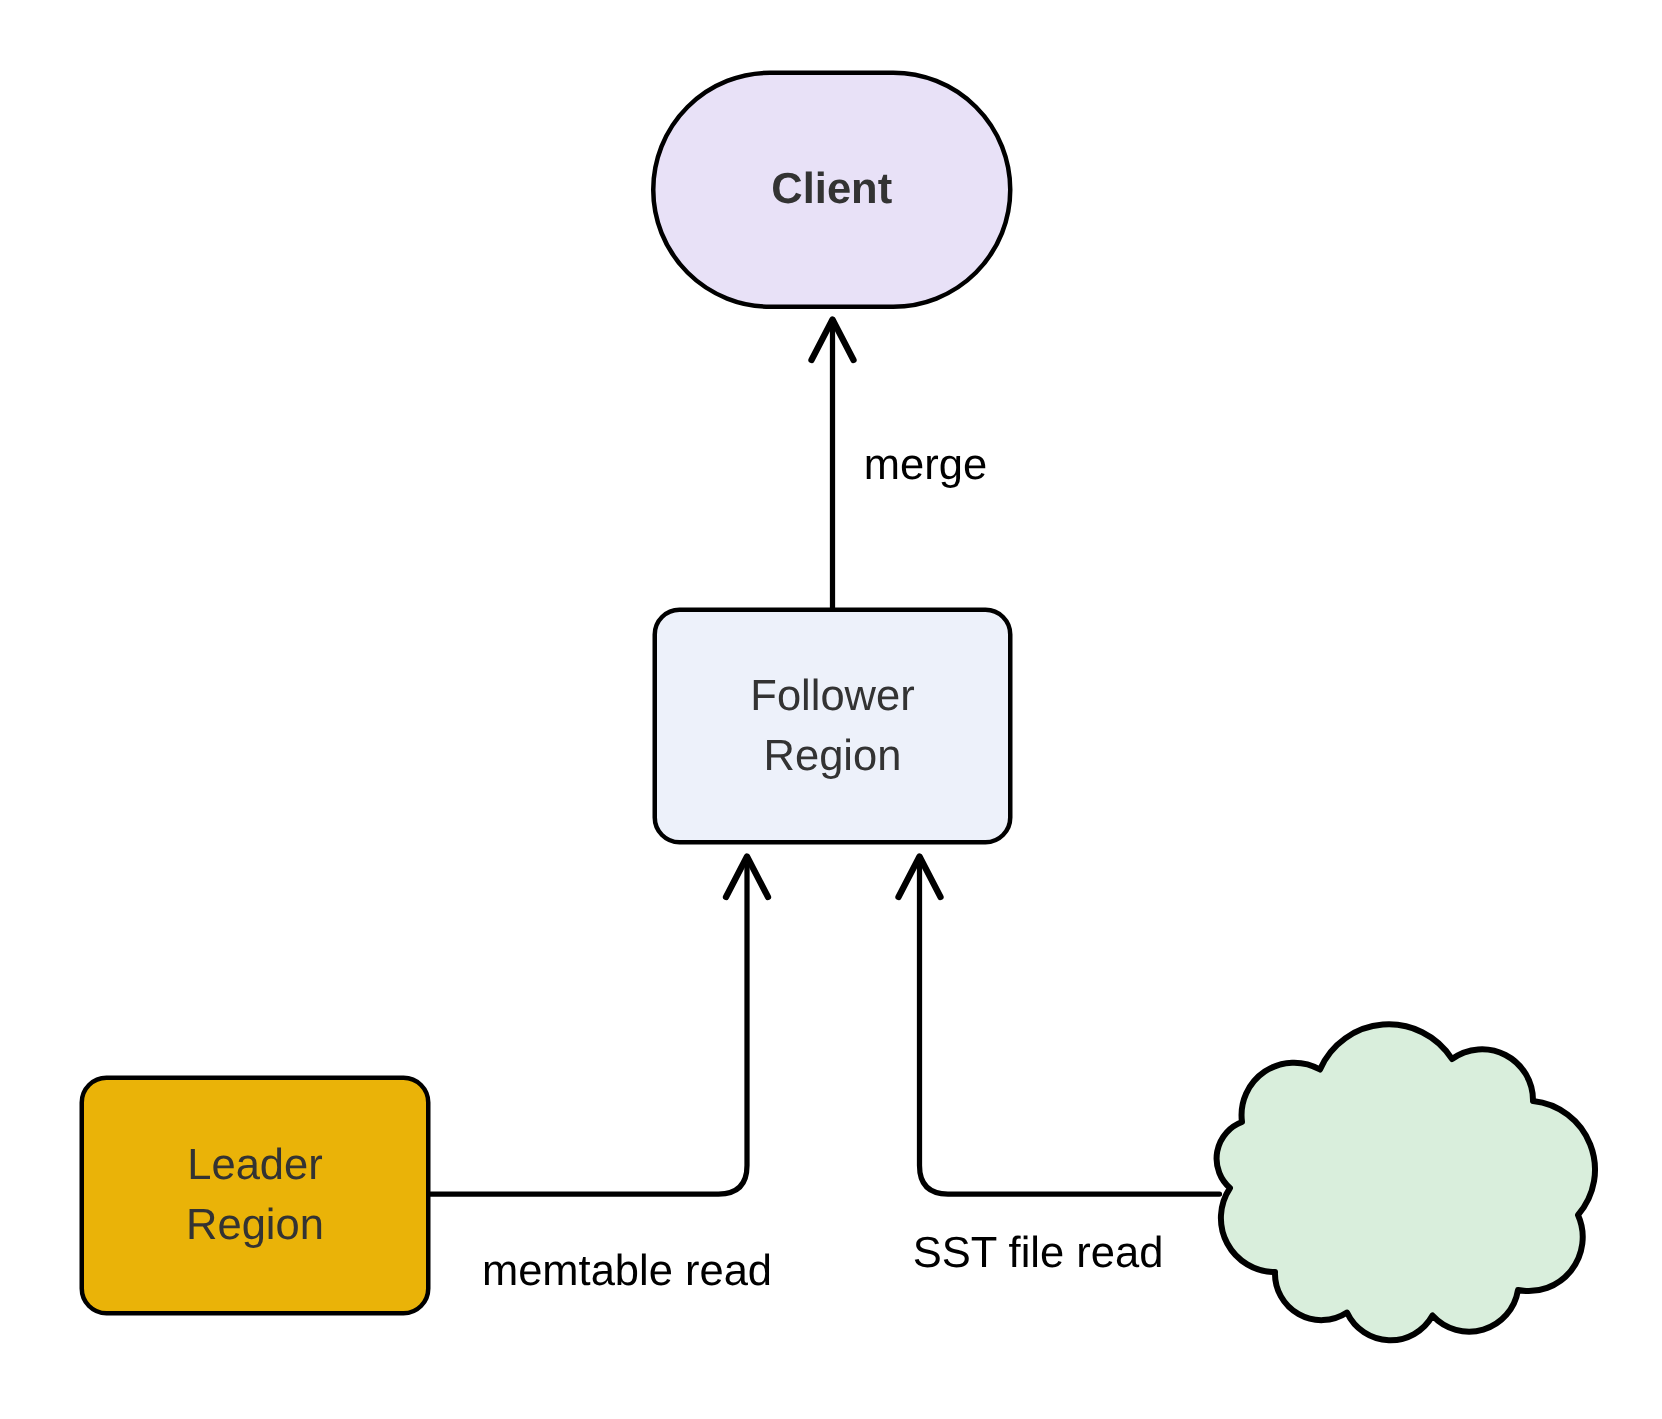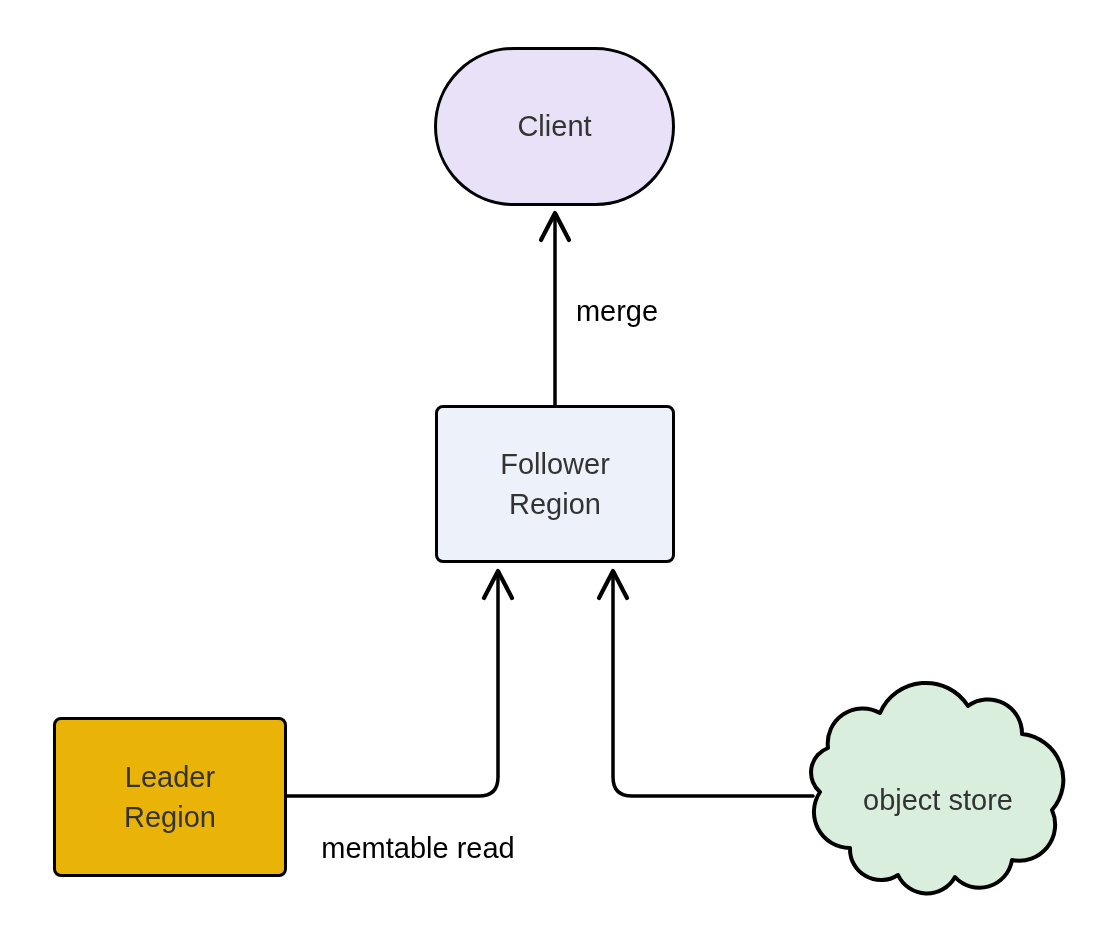--- a/index.html
+++ b/index.html
@@ -41,21 +41,21 @@
     display: flex;
     align-items: center;
     justify-content: center;
     text-align: center;
     color: #333333;
     font-size: 29px;
     line-height: 1.38;
   }
   .node .node-label { white-space: pre-line; }
   .node.stadium { border-radius: 80px; }
-  .node.rounded { border-radius: 8px; }
+  .node.rounded { border-radius: 18px; }
   .node-client   { left: 434px; top: 47px;  width: 241px; height: 159px; }
   .node-follower { left: 435px; top: 405px; width: 240px; height: 158px; }
   .node-leader   { left: 53px;  top: 717px; width: 234px; height: 160px; }
   .cloud-label {
     position: absolute;
     left: 938px; top: 800px;
     transform: translate(-50%, -50%);
     font-size: 29px;
     color: #333333;
     white-space: nowrap;
@@ -94,32 +94,32 @@
              A 34 34 0 0 1 1022 734
              A 46 46 0 0 1 1052 810
              A 36 36 0 0 1 1012 860
              A 33 33 0 0 1 955 877
              A 32 32 0 0 1 898 875
              A 31 31 0 0 1 850 848
              A 36 36 0 0 1 820 792
              Z" fill="#d9eedc"></path>
   </svg>
 
-  <div class="node stadium node-client" style="background-color: rgb(232, 225, 247);">
+  <div class="node stadium node-client" style="background-color: rgb(232, 225, 247); font-weight: bold;">
     <span class="node-label">Client</span>
   </div>
 
   <div class="node rounded node-follower" style="background-color: rgb(237, 241, 250);">
     <span class="node-label">Follower
 Region</span>
   </div>
 
   <div class="node rounded node-leader" style="background-color: #eab308;">
     <span class="node-label">Leader
 Region</span>
   </div>
 
-  <div class="cloud-label">object store</div>
 
   <div class="edge-label edge-label-merge">merge</div>
   <div class="edge-label edge-label-memtable">memtable read</div>
+  <div class="edge-label edge-label-sst">SST file read</div>
 
 </div>
 
 </body></html>

